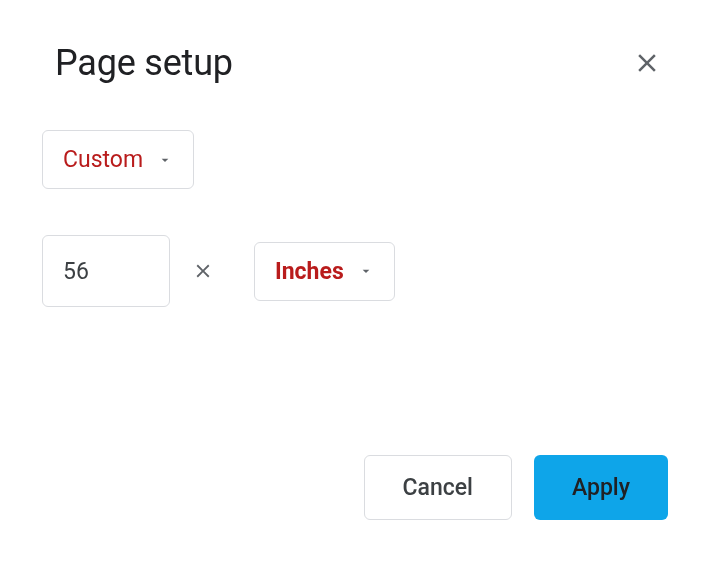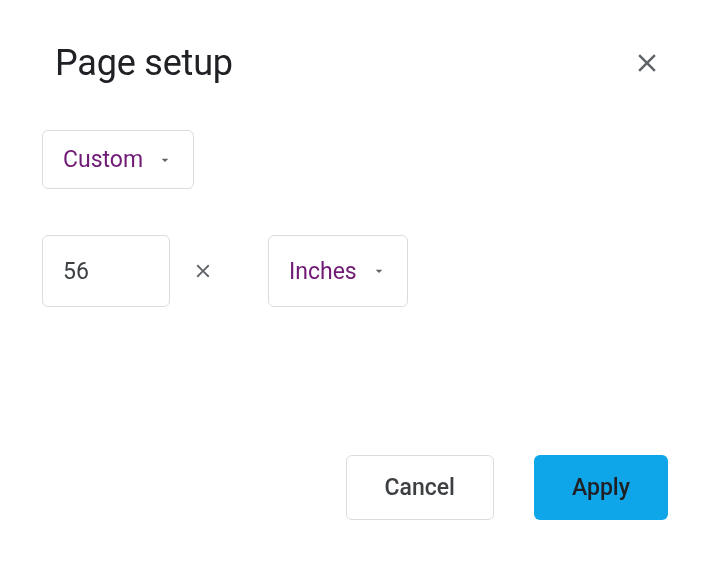--- a/index.html
+++ b/index.html
@@ -44,32 +44,33 @@
     .preset-row {
       margin-bottom: 46px;
     }
     .dropdown {
       display: inline-flex;
       align-items: center;
       border: 1px solid #dadce0;
       border-radius: 6px;
       padding: 15px 20px;
       font-size: 23px;
-      color: #701a75;
+      color: #b91c1c;
       cursor: pointer;
       background: #fff;
       gap: 14px;
     }
     .dropdown svg {
       width: 16px;
       height: 16px;
       fill: #5f6368;
     }
     .size-row {
       display: flex;
+      align-items: center;
       gap: 22px;
     }
     .size-input {
       width: 128px;
       height: 72px;
       border: 1px solid #dadce0;
       border-radius: 6px;
       font-size: 23px;
       color: #3c4043;
       padding: 0 20px;
@@ -80,28 +81,29 @@
       font-size: 26px;
       color: #5f6368;
       display: flex;
       align-items: center;
     }
     .dimension-sep svg {
       width: 22px;
       height: 22px;
     }
     .units-dropdown {
-      margin-left: 32px;
+      margin-left: 18px;
+      font-weight: bold;
     }
     .button-row {
       position: absolute;
       bottom: 42px;
       right: 42px;
       display: flex;
-      gap: 40px;
+      gap: 22px;
     }
     .btn {
       font-size: 23px;
       font-weight: 500;
       padding: 18px 38px;
       border-radius: 6px;
       cursor: pointer;
       font-family: inherit;
       border: none;
     }

